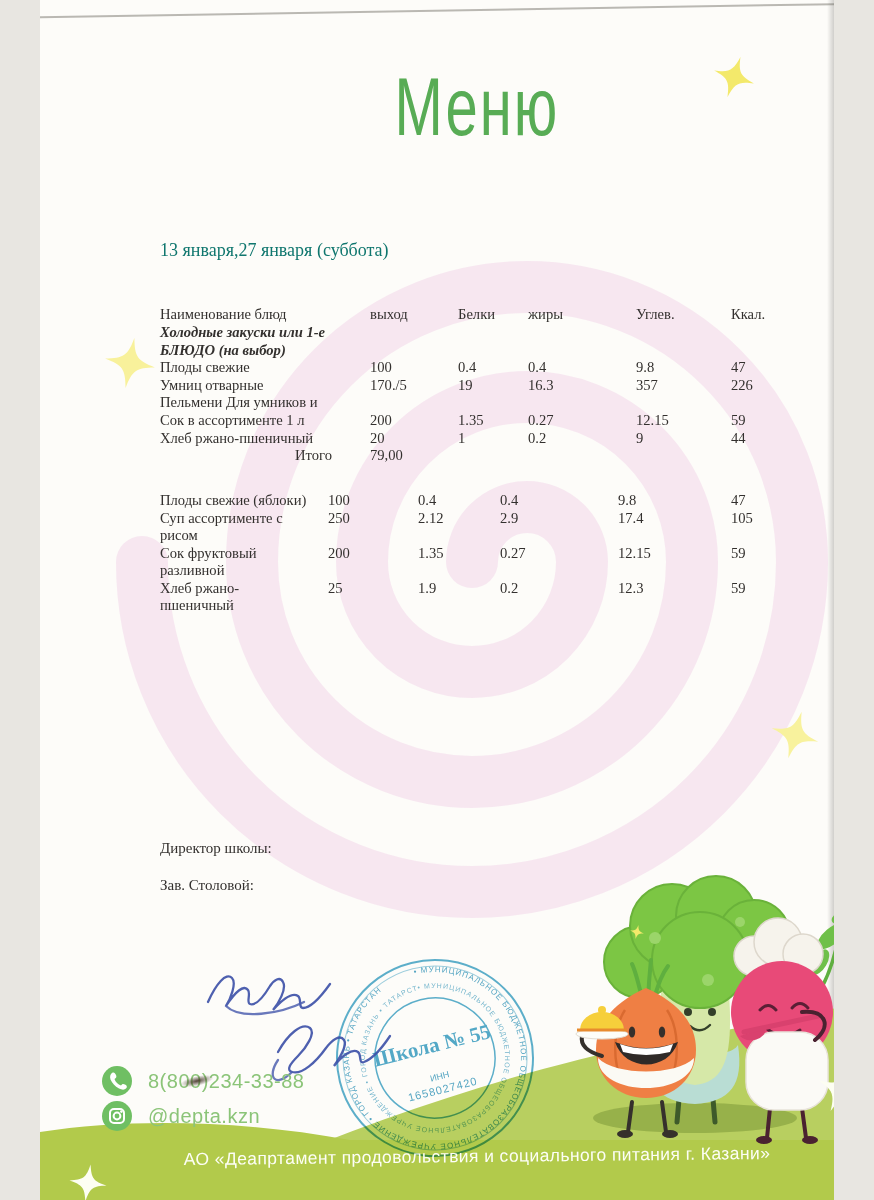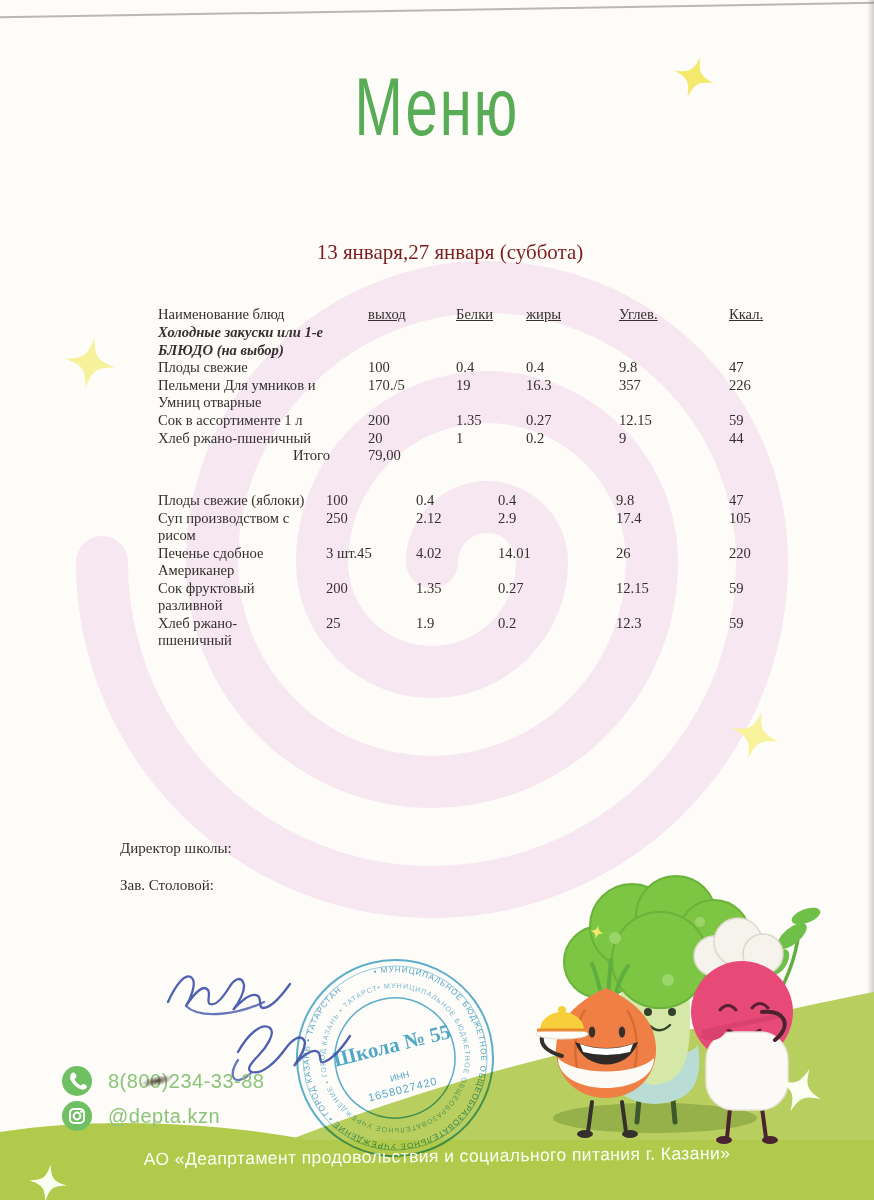--- a/index.html
+++ b/index.html
@@ -1,44 +1,44 @@
 <!DOCTYPE html>
 <html><head>
 <meta charset="utf-8">
 <style>
   html,body{margin:0;padding:0;background:#e8e6e1;}
   .page{
-    position:relative; width:874px; height:1200px; margin:0 auto;
+    position:relative; width:794px; height:1200px; margin:0 auto;
     background:#fdfcf9; overflow:hidden;
     font-family:"Liberation Serif", serif; color:#33302e;
   }
   .abs{position:absolute;}
   
   .scan-top-line{position:absolute; top:9px; left:-12px; width:910px; height:1.6px;
     background:#a9a6a0; transform:rotate(-0.95deg); opacity:.8;}
   .scan-right-strip{position:absolute; top:0; right:0; width:7px; height:100%;
     background:linear-gradient(to left, rgba(90,88,84,.28), rgba(90,88,84,0));}
   .scan-bottom-strip{position:absolute; bottom:0; left:0; width:100%; height:5px; background:#edebe4;}
   
   .menu-title{
     position:absolute; top:58px; left:0; width:874px; text-align:center;
     font-family:"Liberation Sans", sans-serif; font-weight:300;
     font-size:58px; letter-spacing:2px; color:#58ac55;
     transform:scaleY(1.42); transform-origin:top center;
   }
-  .date-line{position:absolute; top:240px; left:120px; width:660px; text-align:center;
-    font-size:21px; color:#7f1d1d;}
+  .date-line{position:absolute; top:240px; left:120px; width:660px; 
+    font-size:18px; color:#0f766e;}
   
   .tbl{position:absolute; left:120px; width:640px; font-size:14.6px; line-height:17.6px;}
-  .trow{position:relative;margin-left:38px;}
+  .trow{position:relative;}
   .trow .num{position:absolute; top:0;}
   .bold{font-weight:bold;font-style:italic;}
-  .hdr .num{font-weight:normal;text-decoration:underline;}
-  
-  .c-y1{left:210px;} .c-p1{left:298px;} .c-f1{left:368px;} .c-c1{left:461px;} .c-k1{left:571px;}
+  .hdr .num{font-weight:normal;}
+  
+  .c-y1{left:210px;} .c-p1{left:298px;} .c-f1{left:368px;} .c-c1{left:476px;} .c-k1{left:571px;}
   .c-y2{left:168px;} .c-p2{left:258px;} .c-f2{left:340px;} .c-c2{left:458px;} .c-k2{left:571px;}
   .total1-label{position:absolute; left:135px; top:0;}
   .total1-val{position:absolute; left:210px; top:0;}
   .total2-val{position:absolute; left:162px; top:0;}
   .sig-lines{position:absolute; left:120px; font-size:15px;}
   
   .roles{position:absolute; left:75px; top:988px;
     font-family:"Liberation Sans", sans-serif; font-size:21px; line-height:25.5px;
     color:#58564f; letter-spacing:.3px;}
   .contact-row{position:absolute; font-family:"Liberation Sans", sans-serif;
@@ -91,22 +91,22 @@
     </div>
     <div class="trow">
       <div>Плоды свежие</div>
       <span class="num c-y1">100</span>
       <span class="num c-p1">0.4</span>
       <span class="num c-f1">0.4</span>
       <span class="num c-c1">9.8</span>
       <span class="num c-k1">47</span>
     </div>
     <div class="trow">
+      <div>Умниц отварные</div>
       <div>Пельмени Для умников и</div>
-      <div>Умниц отварные</div>
       <span class="num c-y1">170./5</span>
       <span class="num c-p1">19</span>
       <span class="num c-f1">16.3</span>
       <span class="num c-c1">357</span>
       <span class="num c-k1">226</span>
     </div>
     <div class="trow">
       <div>Сок в ассортименте 1 л</div>
       <span class="num c-y1">200</span>
       <span class="num c-p1">1.35</span>
@@ -131,36 +131,27 @@
   <div class="tbl z5" style="top:492px; line-height:17.5px;">
     <div class="trow">
       <div>Плоды свежие (яблоки)</div>
       <span class="num c-y2">100</span>
       <span class="num c-p2">0.4</span>
       <span class="num c-f2">0.4</span>
       <span class="num c-c2">9.8</span>
       <span class="num c-k2">47</span>
     </div>
     <div class="trow">
-      <div>Суп производством с</div>
+      <div>Суп ассортименте с</div>
       <div>рисом</div>
       <span class="num c-y2">250</span>
       <span class="num c-p2">2.12</span>
       <span class="num c-f2">2.9</span>
       <span class="num c-c2">17.4</span>
       <span class="num c-k2">105</span>
-    </div>
-    <div class="trow">
-      <div>Печенье сдобное</div>
-      <div>Американер</div>
-      <span class="num c-y2">3 шт.45</span>
-      <span class="num c-p2">4.02</span>
-      <span class="num c-f2">14.01</span>
-      <span class="num c-c2">26</span>
-      <span class="num c-k2">220</span>
     </div>
     <div class="trow">
       <div>Сок фруктовый</div>
       <div>разливной</div>
       <span class="num c-y2">200</span>
       <span class="num c-p2">1.35</span>
       <span class="num c-f2">0.27</span>
       <span class="num c-c2">12.15</span>
       <span class="num c-k2">59</span>
     </div>

